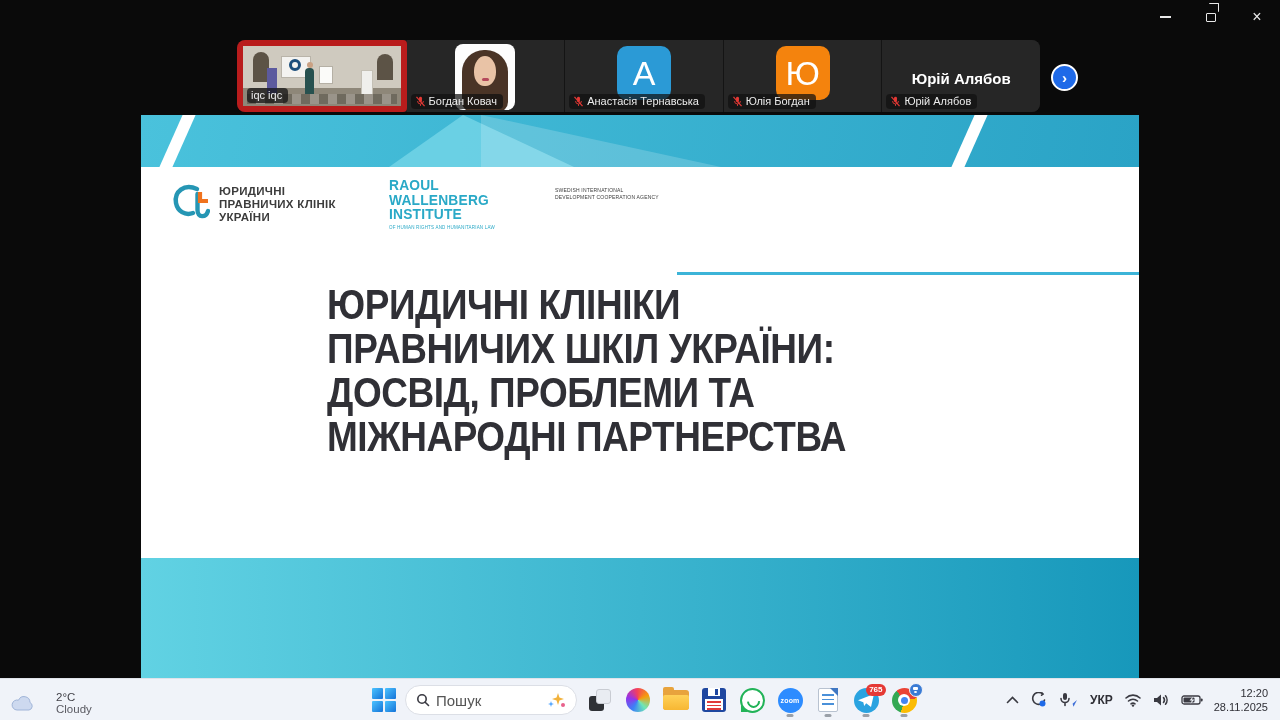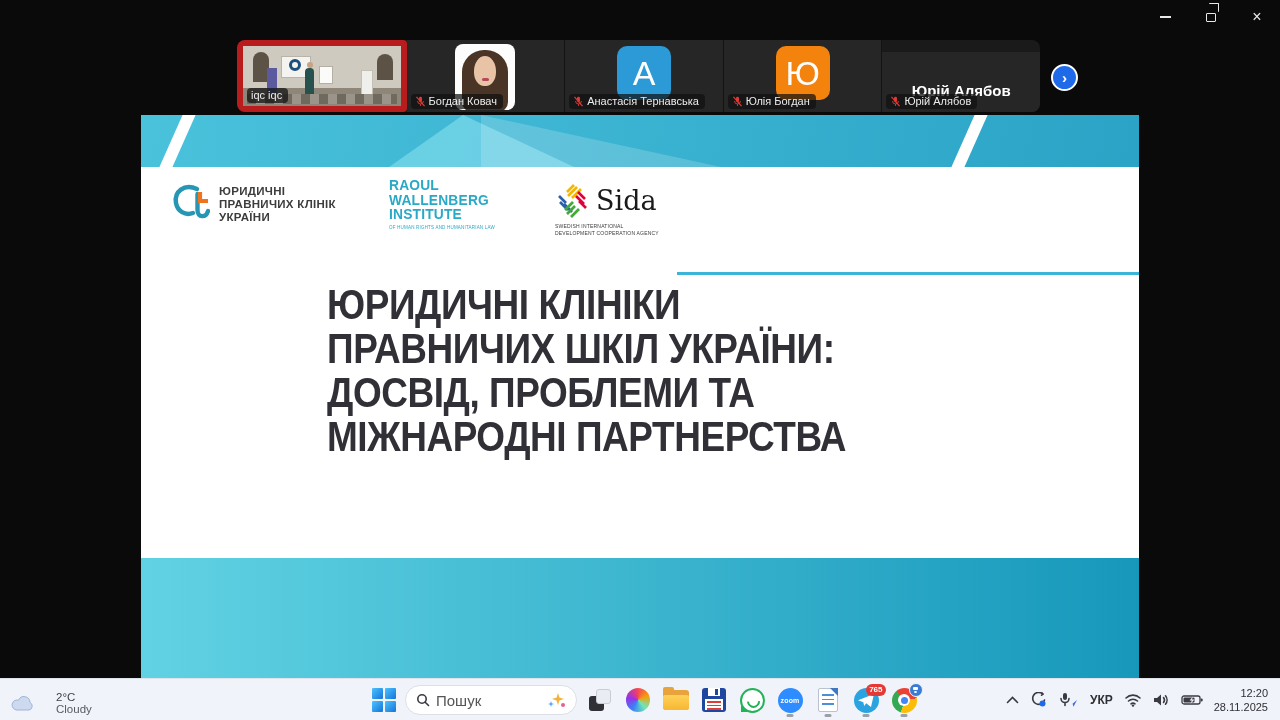--- a/index.html
+++ b/index.html
@@ -10,21 +10,21 @@
   .win-controls { position:absolute; top:0; right:0; height:34px; display:flex; z-index:50; }
   .win-btn { width:46px; height:34px; display:flex; align-items:center; justify-content:center; color:#e8e8e8; }
   .min-glyph { width:11px; height:2px; background:#e8e8e8; display:block; }
   .restore-glyph { width:10px; height:9px; border:1.3px solid #e8e8e8; border-radius:1px; position:relative; background:transparent; display:block; }
   .restore-glyph::before { content:""; position:absolute; left:2px; bottom:2px; width:9px; height:8px; border:1.3px solid #e8e8e8; border-left:none; border-bottom:none; border-radius:1px; transform:translate(0,-7px); }
   .close-glyph { font-size:16px; line-height:1; color:#e8e8e8; }
 
   
   .strip { position:absolute; left:237px; top:40px; width:803px; height:72px; background:#1a1a1a; border-radius:8px; display:flex; overflow:hidden; }
   .tile { position:relative; flex:1 1 0; background:#262626; border-right:1px solid #141414; overflow:hidden; }
-  .tile:last-child { border-right:none;margin-top:12px; }
+  .tile:last-child { border-right:none; }
   .tile.active-speaker { border:6px solid #b91c1c; border-radius:4px; }
   .tile-name-left { position:absolute; left:8px; top:28px; color:#fff; font-size:15px; font-weight:bold; white-space:nowrap; }
   .tile-name-center { position:absolute; left:0; right:0; top:30px; text-align:center; color:#fff; font-size:15px; font-weight:bold; white-space:nowrap; }
   .tile-label { position:absolute; left:4px; bottom:3px; max-width:96%; display:flex; align-items:center; gap:3px; background:rgba(16,16,16,.72); border-radius:4px; padding:1px 6px 2px 4px; }
   .tile-label span { color:#ececec; font-size:11px; white-space:nowrap; overflow:hidden; text-overflow:ellipsis; }
   .mic-off { width:11px; height:11px; flex:0 0 auto; }
   .avatar-initial { position:absolute; left:50%; top:6px; transform:translateX(-50%); width:54px; height:54px; border-radius:10px; display:flex; align-items:center; justify-content:center; color:#fff; font-size:34px; font-weight:500; }
   
   .photo-card { position:absolute; left:50%; top:4px; transform:translateX(-50%); width:60px; height:66px; background:#fdfdfd; border-radius:8px; overflow:hidden; }
   .photo-hair { position:absolute; left:7px; top:6px; width:46px; height:62px; background:#4a3426; border-radius:22px 22px 10px 10px; }
@@ -237,39 +237,20 @@
     </div>
 
     <div class="rwi">
       <div class="l">RAOUL</div>
       <div class="l">WALLENBERG</div>
       <div class="l">INSTITUTE</div>
       <div class="sub">OF HUMAN RIGHTS AND HUMANITARIAN LAW</div>
     </div>
 
     <div class="sida">
-      <div class="sida-top">
-        <svg width="36" height="36" viewBox="0 0 36 36">
-          <g stroke-width="2.6" stroke-linecap="butt">
-            <path d="M12 9 L19 2" stroke="#f2b700"></path>
-              <path d="M13 13 L22 4" stroke="#f2b700"></path>
-              <path d="M17 15 L26 6" stroke="#f2b700"></path>
-            <path d="M23 9 L30 16" stroke="#e2003b"></path>
-              <path d="M21 13 L29 21" stroke="#e2003b"></path>
-              <path d="M24 18 L31 25" stroke="#e2003b"></path>
-            <path d="M9 21 L17 29" stroke="#2c5faa"></path>
-              <path d="M5 19 L13 27" stroke="#2c5faa"></path>
-              <path d="M4 13 L11 20" stroke="#2c5faa"></path>
-            <path d="M12 31 L20 23" stroke="#3faa35"></path>
-              <path d="M10 27 L18 19" stroke="#3faa35"></path>
-              <path d="M16 34 L24 26" stroke="#3faa35"></path>
-          </g>
-        </svg>
-        <span class="sida-name">Sida</span>
-      </div>
       <div class="sida-sub">
         <div>SWEDISH INTERNATIONAL</div>
         <div>DEVELOPMENT COOPERATION AGENCY</div>
       </div>
     </div>
 
     <div class="rule"></div>
   </div>
 
   <div class="title">

